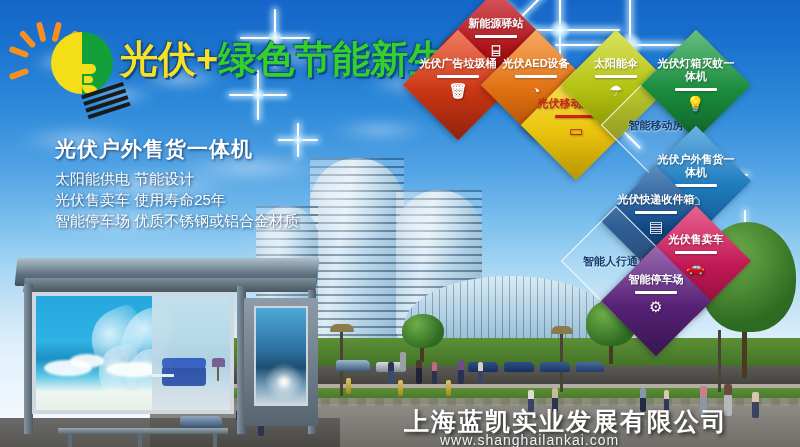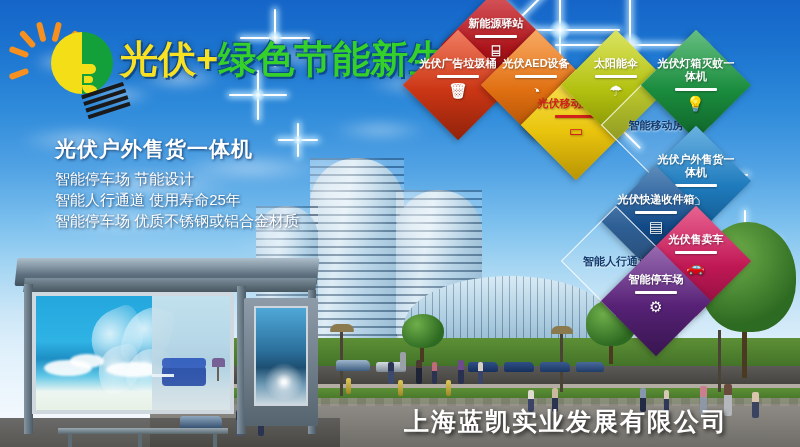--- a/index.html
+++ b/index.html
@@ -341,22 +341,22 @@
         <span style="top:23px"></span>
     </div>
   </div>
 
   <div class="headline">
     <span class="y">光伏+</span><span class="g">绿色节能新生活</span><span class="o">！</span>
   </div>
 
   <div class="subtitle">光伏户外售货一体机</div>
   <div class="bullets">
-    <div>智能停车场  节能设计</div>
-    <div>智能人行通道  使用寿命25年</div>
+    <div>太阳能供电  节能设计</div>
+    <div>光伏售卖车  使用寿命25年</div>
     <div>智能停车场  优质不锈钢或铝合金材质</div>
   </div>
 
   <div id="badge-layer">
       <div class="badge" style="left: 457px; top: 6px; background: linear-gradient(135deg, rgb(200, 22, 29), rgb(143, 15, 20)); box-shadow: rgba(0, 0, 0, 0.3) 0px 2px 6px;">
         <div class="gl"></div>
         <div class="txt" style="color: rgb(255, 255, 255);">
           <div class="lbl">新能源驿站</div>
           <div class="rule"></div>
           <div style="margin-top: 5px; font-size: 15px; line-height: 15px; color: rgb(255, 255, 255);">⌸</div>
@@ -440,14 +440,15 @@
         <div class="gl"></div>
         <div class="txt" style="color: rgb(255, 255, 255);">
           <div class="lbl">智能停车场</div>
           <div class="rule"></div>
           <div style="margin-top: 5px; font-size: 15px; line-height: 15px; color: rgb(255, 255, 255);">⚙</div>
         </div>
       </div>
     </div>
 
   <div class="company">上海蓝凯实业发展有限公司</div>
+  <div class="website">www.shanghailankai.com</div>
 
 </div>
 
 </body></html>

